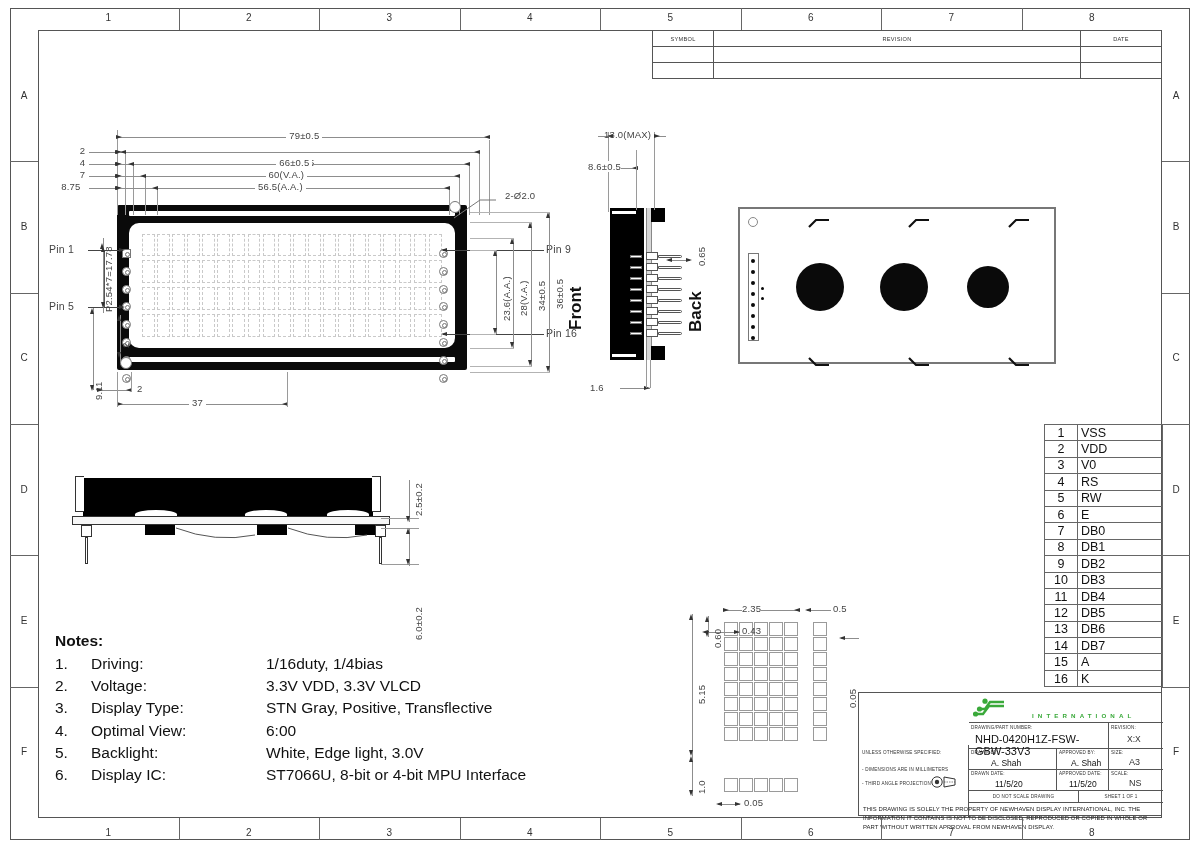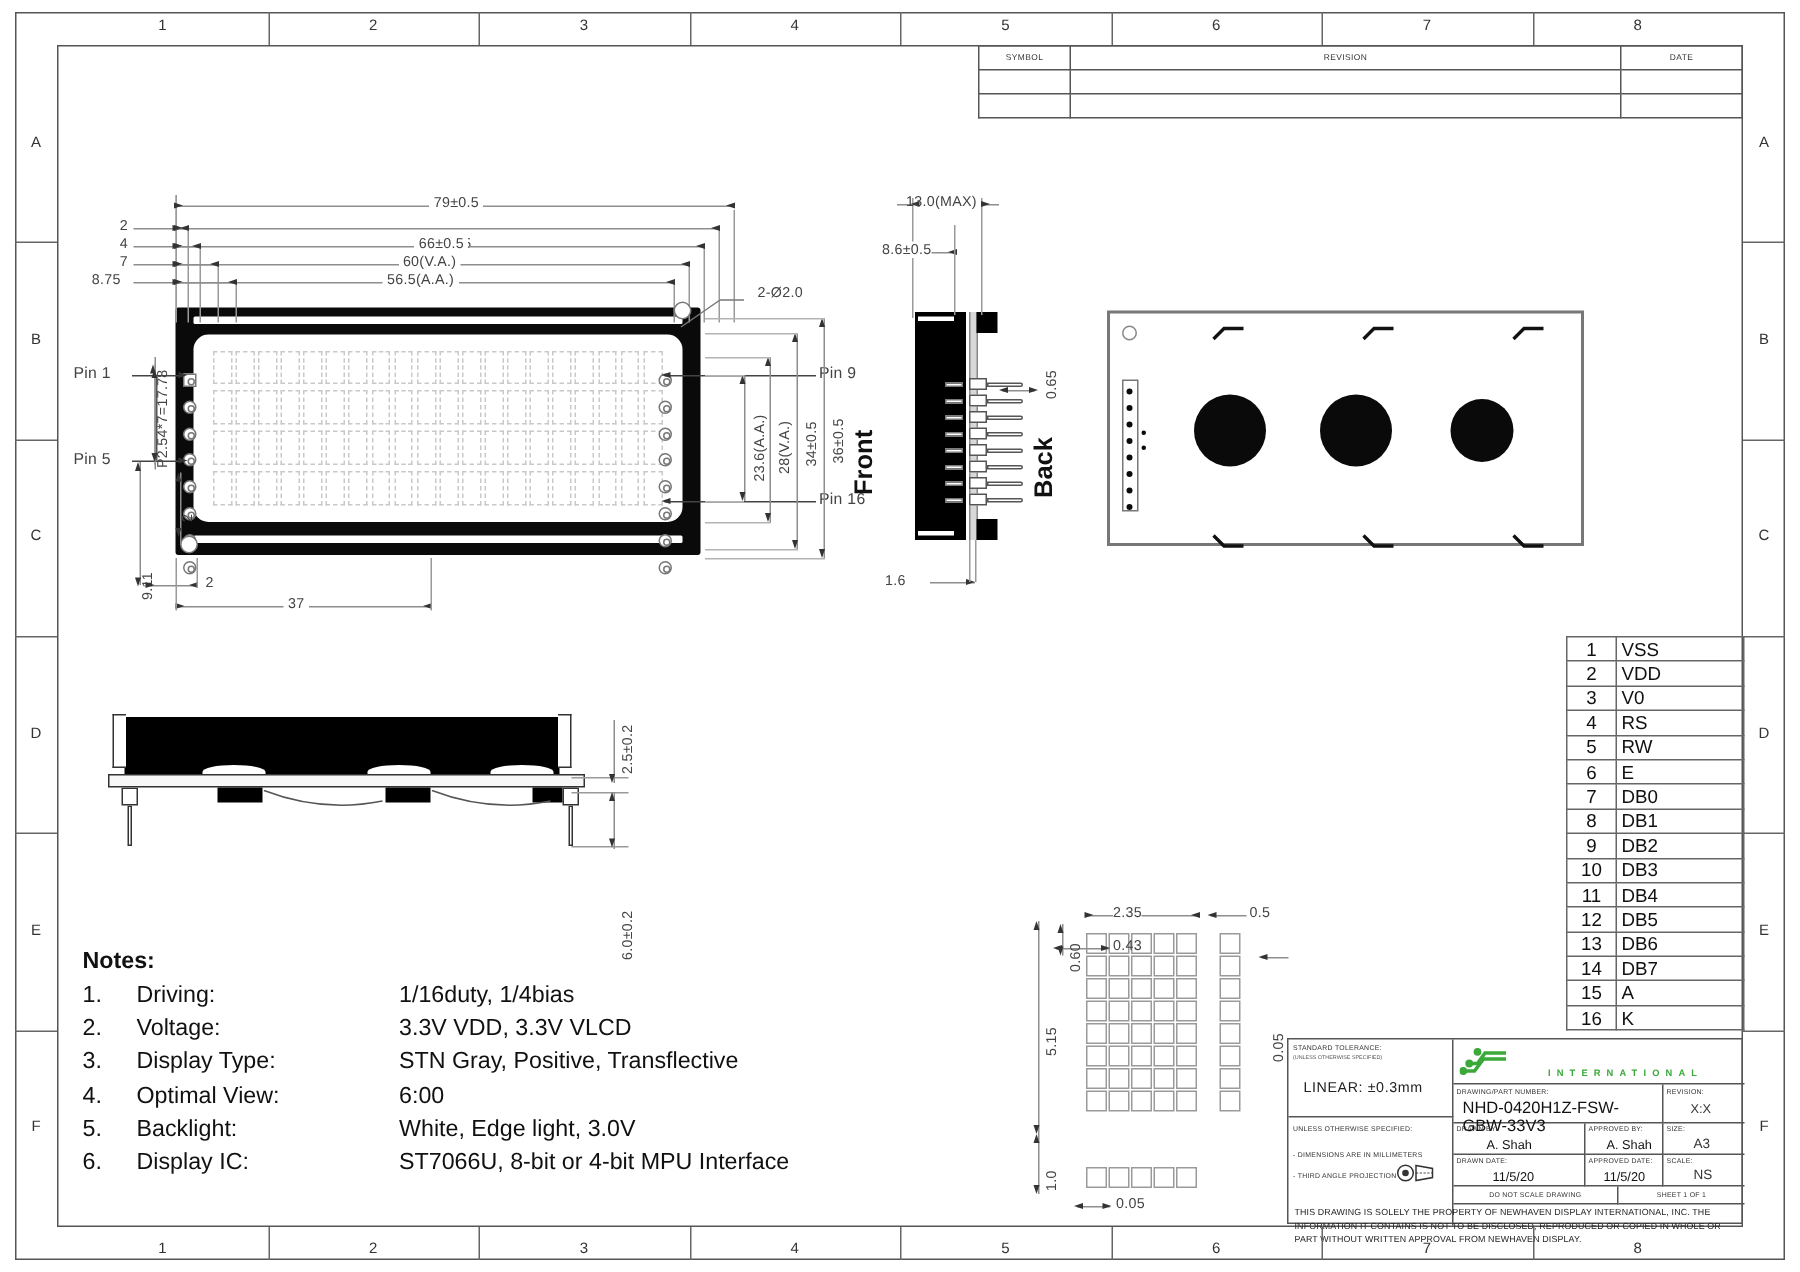--- a/index.html
+++ b/index.html
@@ -431,25 +431,20 @@
         </tr>
         <tr>
           <td class="n">16</td>
           <td class="s">K</td>
         </tr>
       </tbody>
     </table>
 
   <div id="titleblock">
 
-    <div class="cell" style="left:0;top:0;width:110px;height:52px;border-right:1px solid #555;border-bottom:1px solid #555;">
-      <div class="tbl-lbl" style="position:absolute;left:3px;top:3px;">STANDARD TOLERANCE:</div>
-      <div style="position:absolute;left:3px;top:10px;font-size:3.6px;color:#555;">(UNLESS OTHERWISE SPECIFIED)</div>
-      <div style="position:absolute;left:10px;top:27px;font-size:9.5px;color:#222;letter-spacing:.4px;">LINEAR:  ±0.3mm</div>
-    </div>
     <div class="cell" style="left:0;top:52px;width:110px;height:72px;border-right:1px solid #555;">
       <div class="tbl-lbl" style="position:absolute;left:3px;top:5px;">UNLESS OTHERWISE SPECIFIED:</div>
       <div class="tbl-lbl" style="position:absolute;left:3px;top:22px;">- DIMENSIONS ARE IN MILLIMETERS</div>
       <div class="tbl-lbl" style="position:absolute;left:3px;top:36px;">- THIRD ANGLE PROJECTION</div>
       <svg style="position:absolute;left:72px;top:31px;" width="26" height="12" viewBox="0 0 26 12">
         <circle cx="6" cy="6" r="5.2" fill="none" stroke="#333" stroke-width="1"></circle>
         <circle cx="6" cy="6" r="2.2" fill="#333"></circle>
         <path d="M13 1 L24 3 L24 9 L13 11 Z" fill="none" stroke="#333" stroke-width="1"></path>
         <line x1="13" y1="6" x2="24" y2="6" stroke="#333" stroke-width="0.6" stroke-dasharray="1.5,1"></line>
       </svg>

